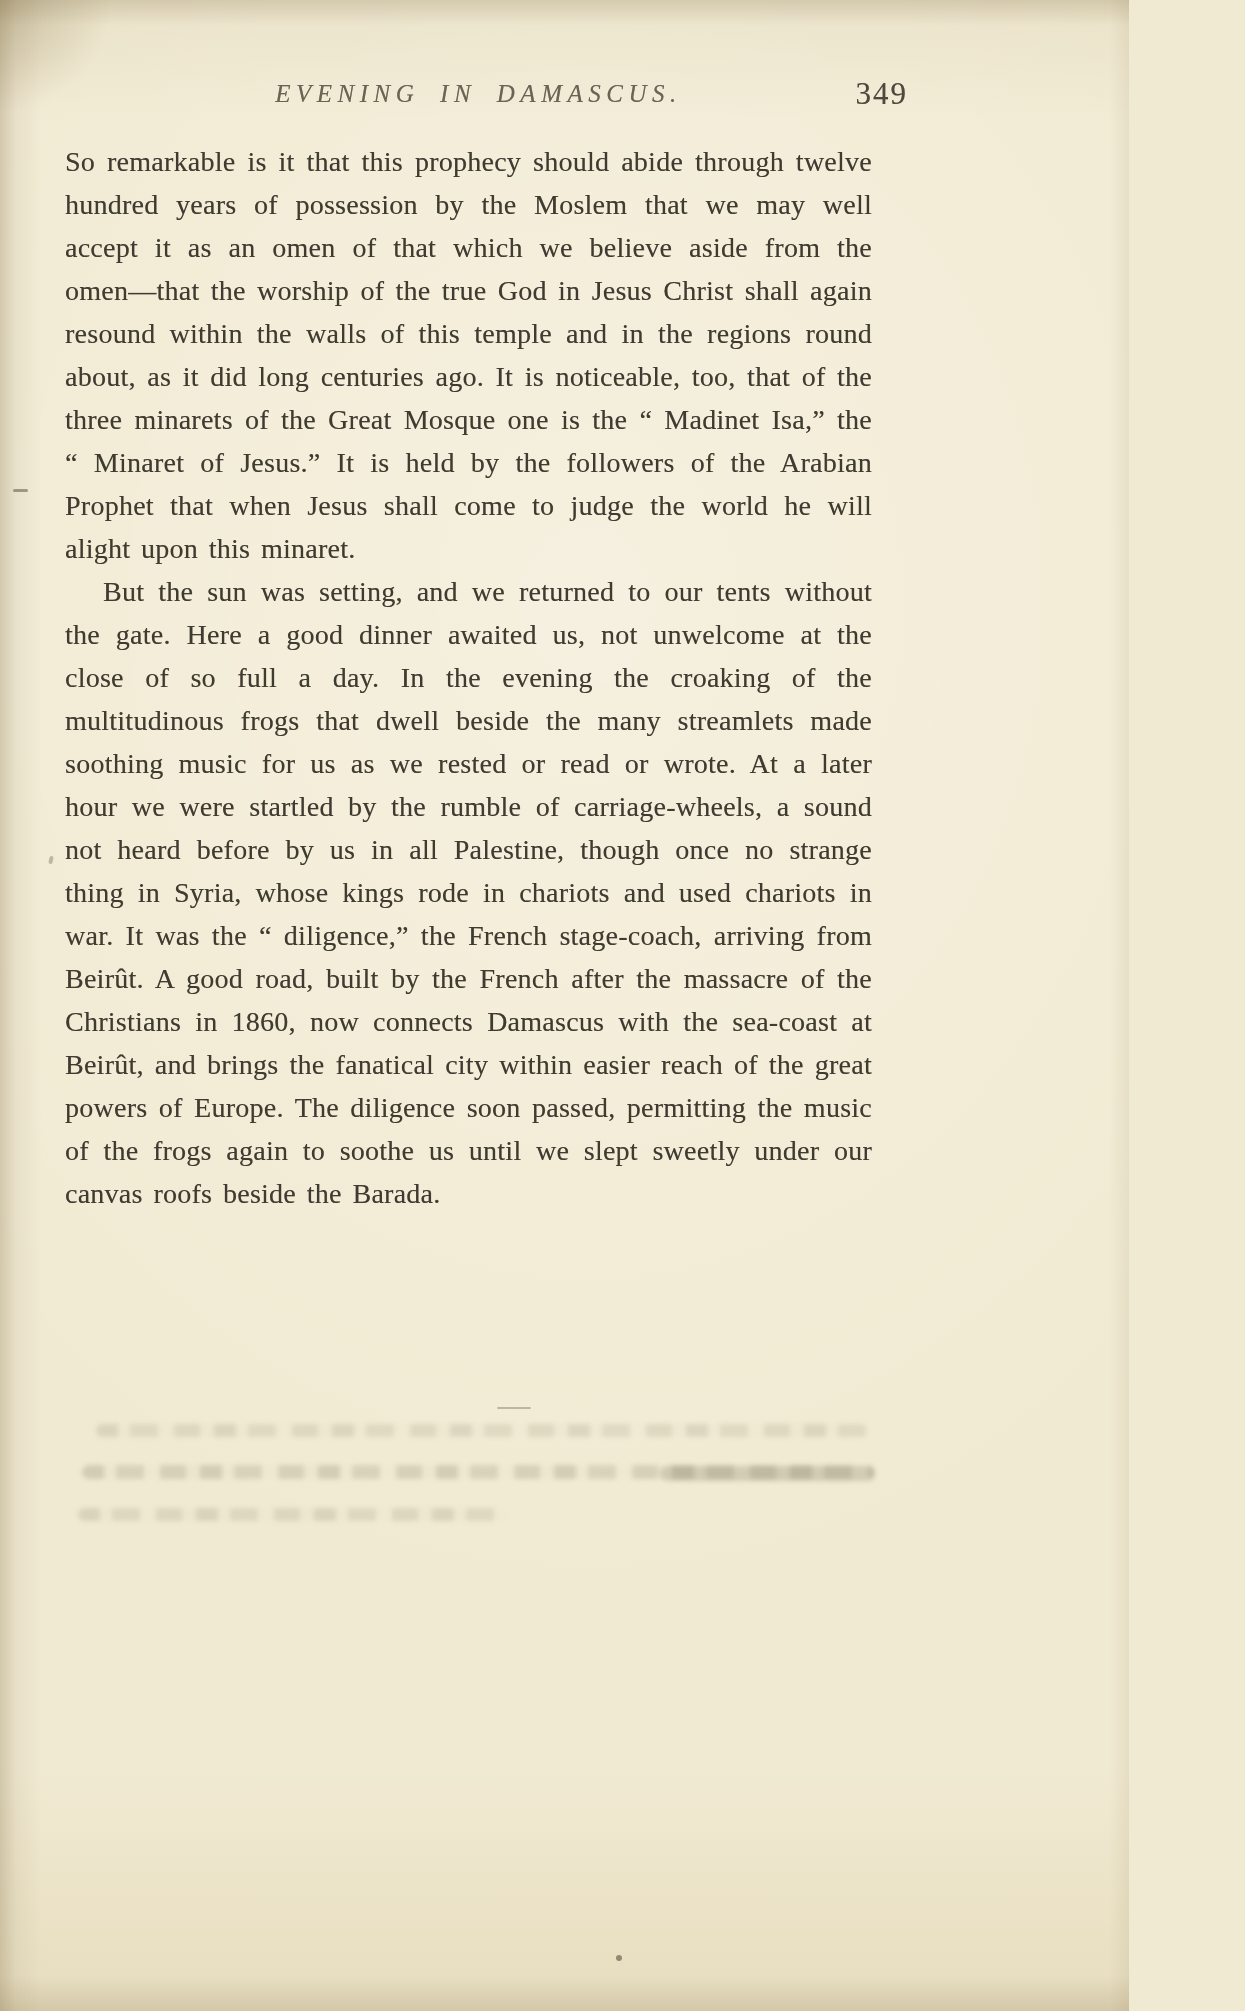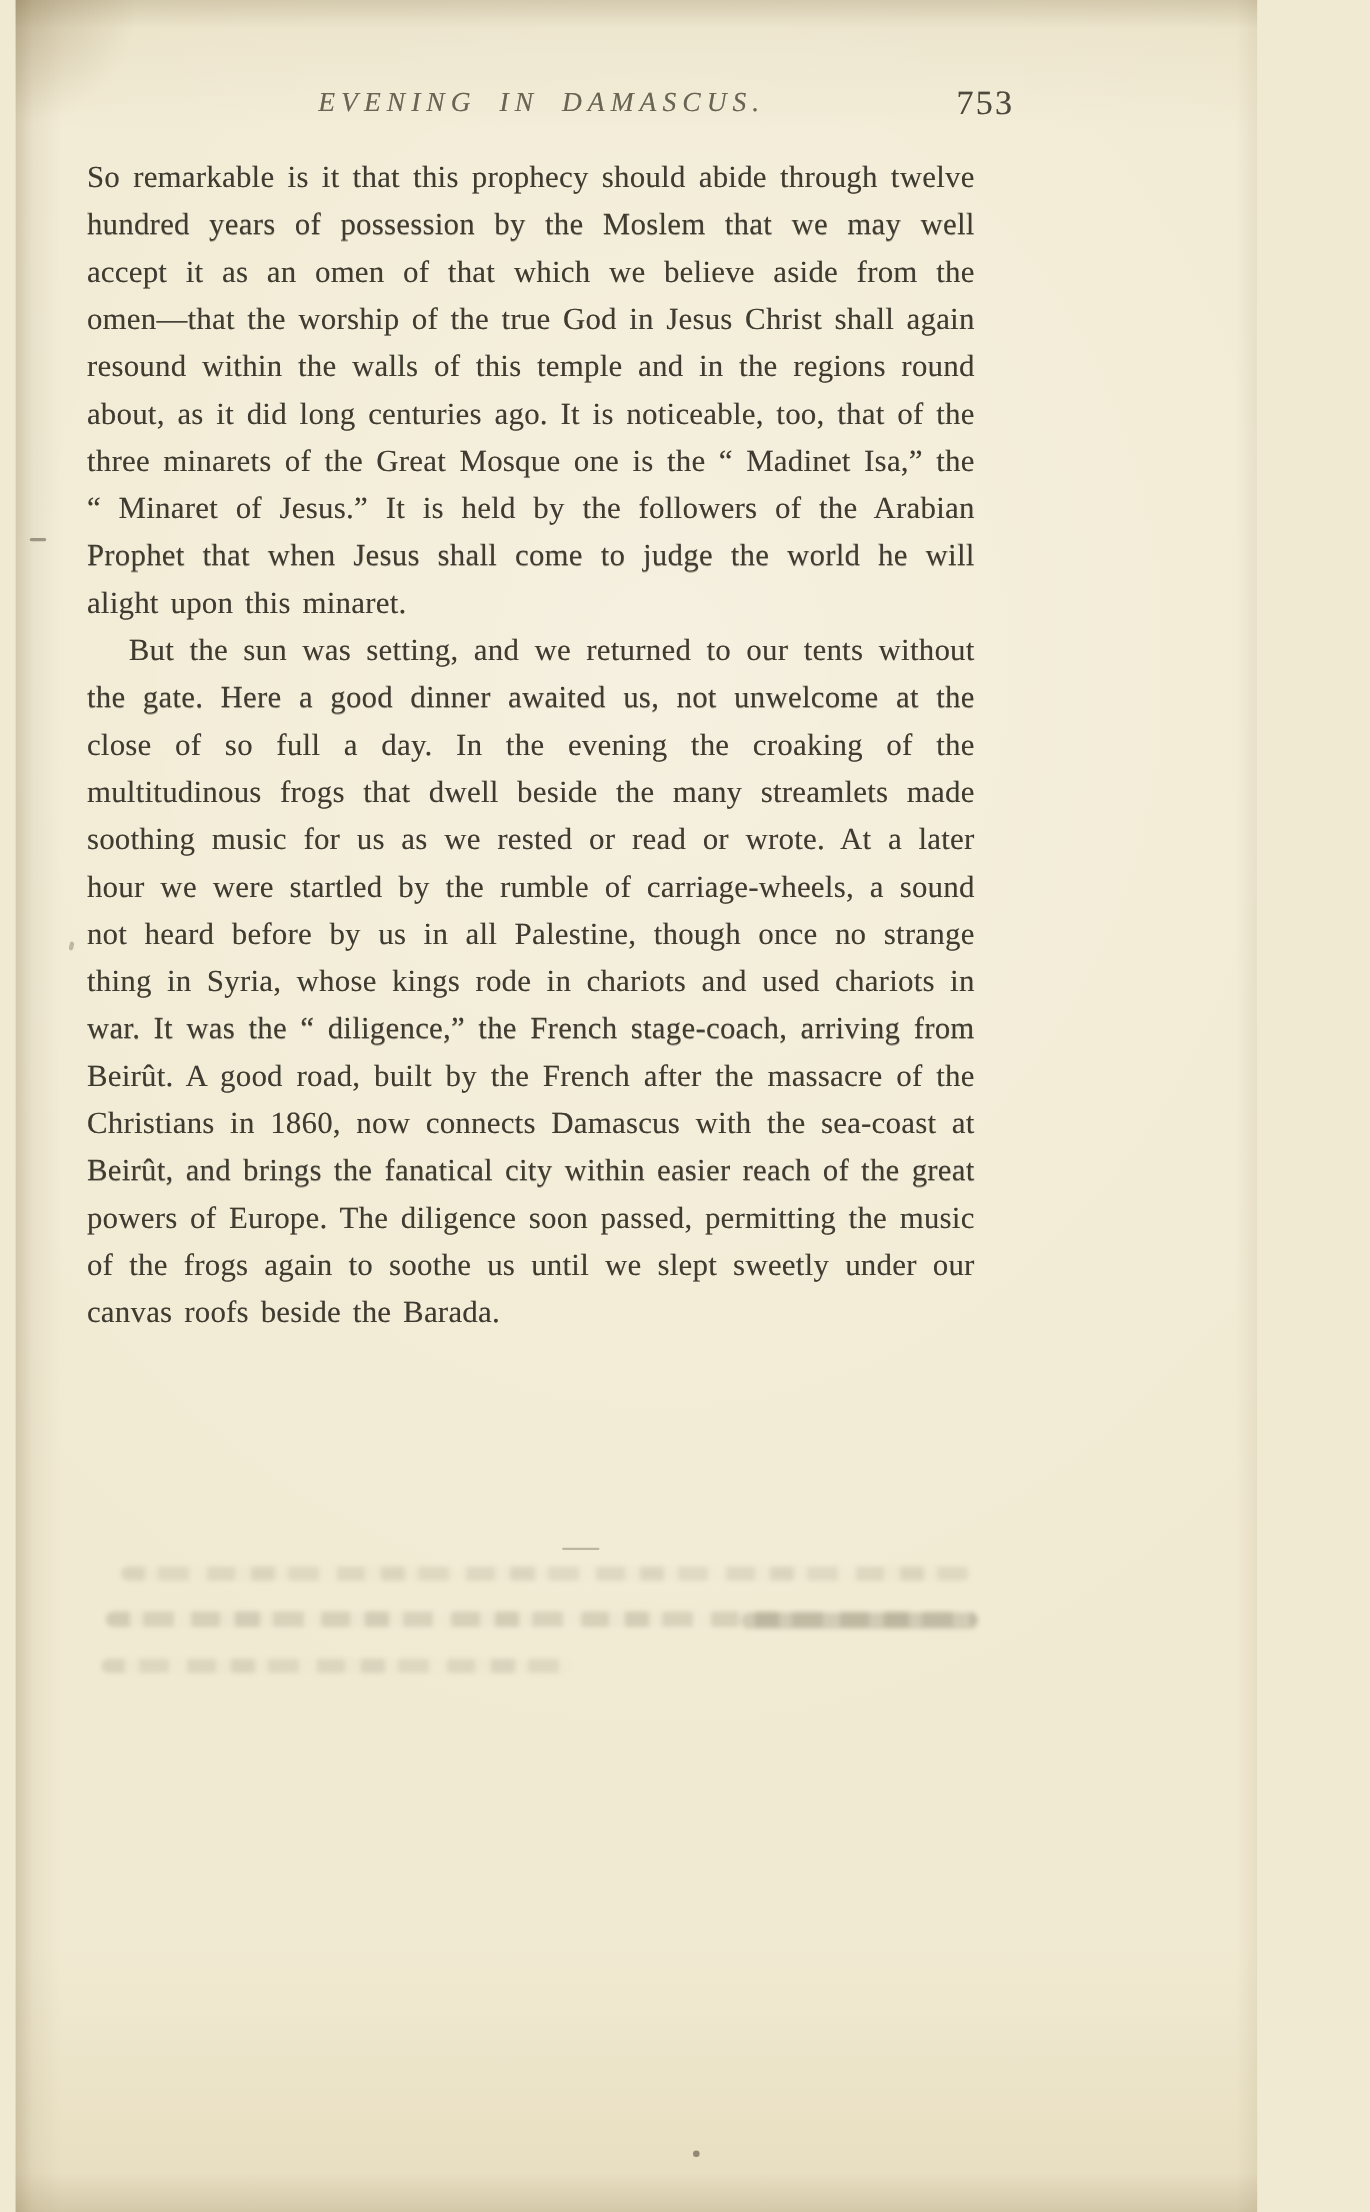--- a/index.html
+++ b/index.html
@@ -12,21 +12,20 @@
     position: relative;
     width: 1129px;
     height: 2011px;
     overflow: hidden;
     background:
       radial-gradient(ellipse 120% 80% at 52% 30%, rgba(255,255,255,0.30), rgba(255,255,255,0) 65%),
       linear-gradient(180deg, rgba(205,190,150,0.22) 0%, rgba(205,190,150,0) 6%, rgba(205,190,150,0) 88%, rgba(200,182,135,0.25) 100%),
       #f1ead2;
     font-family: "Liberation Serif", "DejaVu Serif", serif;
     color: #3f3b31;
-    margin-left: 14px;
   }
 
   
   .edge-vignette {
     position: absolute;
     inset: 0;
     pointer-events: none;
     background:
       radial-gradient(circle 160px at 0% 0%, rgba(120,100,60,0.30), rgba(120,100,60,0) 70%),
       linear-gradient(90deg,  rgba(120,100,60,0.26) 0px, rgba(120,100,60,0.08) 16px, rgba(120,100,60,0) 42px),
@@ -121,21 +120,21 @@
 </style>
 </head>
 <body>
 
 <div class="page">
 
   <div class="edge-vignette"></div>
 
   <div class="header">
     <div class="running-title">EVENING IN DAMASCUS.</div>
-    <div class="page-number">753</div>
+    <div class="page-number">349</div>
   </div>
 
   <div class="body-text">
     <p class="para">So remarkable is it that this prophecy should abide through twelve hundred years of possession by the Moslem that we may well accept it as an omen of that which we believe aside from the omen—that the worship of the true God in Jesus Christ shall again resound within the walls of this temple and in the regions round about, as it did long centuries ago. It is noticeable, too, that of the three minarets of the Great Mosque one is the “ Madinet Isa,” the “ Minaret of Jesus.” It is held by the followers of the Arabian Prophet that when Jesus shall come to judge the world he will alight upon this minaret.</p>
     <p class="para indented">But the sun was setting, and we returned to our tents without the gate. Here a good dinner awaited us, not unwelcome at the close of so full a day. In the evening the croaking of the multitudinous frogs that dwell beside the many streamlets made soothing music for us as we rested or read or wrote. At a later hour we were startled by the rumble of carriage-wheels, a sound not heard before by us in all Palestine, though once no strange thing in Syria, whose kings rode in chariots and used chariots in war. It was the “ diligence,” the French stage-coach, arriving from Beirût. A good road, built by the French after the massacre of the Christians in 1860, now connects Damascus with the sea-coast at Beirût, and brings the fanatical city within easier reach of the great powers of Europe. The diligence soon passed, permitting the music of the frogs again to soothe us until we slept sweetly under our canvas roofs beside the Barada.</p>
   </div>
 
   <div class="bleed bleed-1"></div>
   <div class="bleed bleed-2"></div>
   <div class="bleed bleed-2b"></div>

